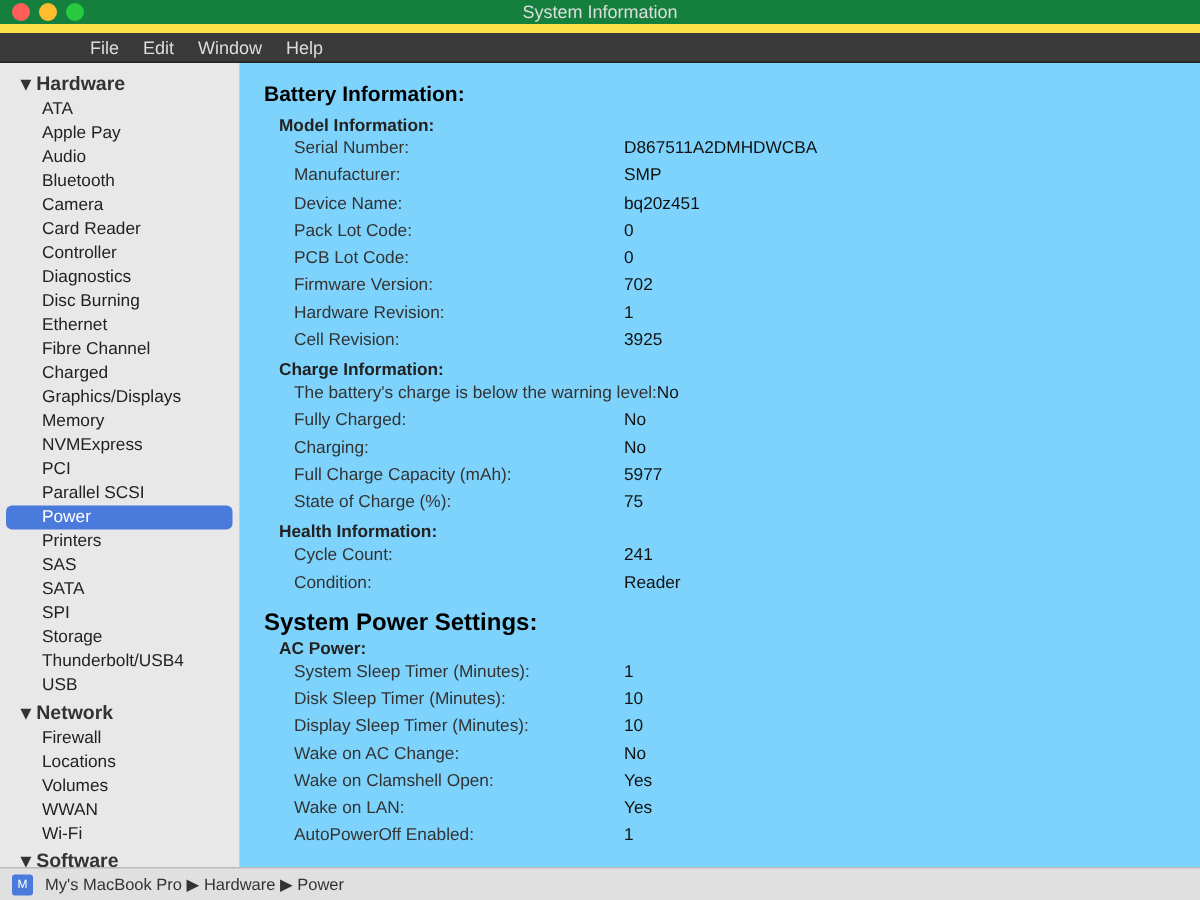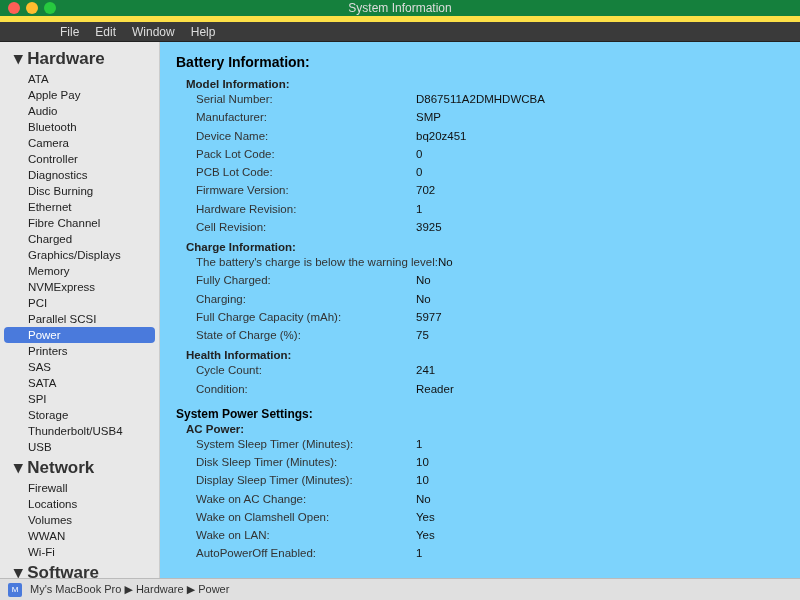--- a/index.html
+++ b/index.html
@@ -71,21 +71,21 @@
       background: #e8e8e8;
       border-right: 1px solid #ccc;
       overflow-y: auto;
       padding: 4px 0;
       font-size: 11.5px;
     }
     .sidebar-group-label {
       color: #333;
       font-weight: 600;
       padding: 2px 8px 2px 14px;
-      font-size: 17px;
+      font-size: 13px;
     }
     .sidebar-item {
       color: #222;
       padding: 2px 8px 2px 28px;
       cursor: pointer;
       white-space: nowrap;
     }
     .sidebar-item.active {
       background: #4a7adc;
       color: white;
@@ -102,21 +102,21 @@
       background: #7dd3fc;
       color: #111;
     }
     .content-title {
       font-size: 14px;
       font-weight: 700;
       margin-bottom: 8px;
       color: #000;
     }
     .section-title {
-      font-size: 12px;
+      font-size: 16px;
       font-weight: 700;
       margin-top: 8px;
       margin-bottom: 2px;
       color: #000;
     }
     .info-group {
       margin-left: 10px;
       margin-bottom: 4px;
     }
     .info-group-title {
@@ -186,20 +186,21 @@
 
 <div class="app-window">
 
   <div class="sidebar">
     <div class="sidebar-group-label">▾ Hardware</div>
     <div class="sidebar-item">ATA</div>
     <div class="sidebar-item">Apple Pay</div>
     <div class="sidebar-item">Audio</div>
     <div class="sidebar-item">Bluetooth</div>
     <div class="sidebar-item">Camera</div>
+    <div class="sidebar-item">Card Reader</div>
     <div class="sidebar-item">Controller</div>
     <div class="sidebar-item">Diagnostics</div>
     <div class="sidebar-item">Disc Burning</div>
     <div class="sidebar-item">Ethernet</div>
     <div class="sidebar-item">Fibre Channel</div>
     <div class="sidebar-item">Charged</div>
     <div class="sidebar-item">Graphics/Displays</div>
     <div class="sidebar-item">Memory</div>
     <div class="sidebar-item">NVMExpress</div>
     <div class="sidebar-item">PCI</div>

